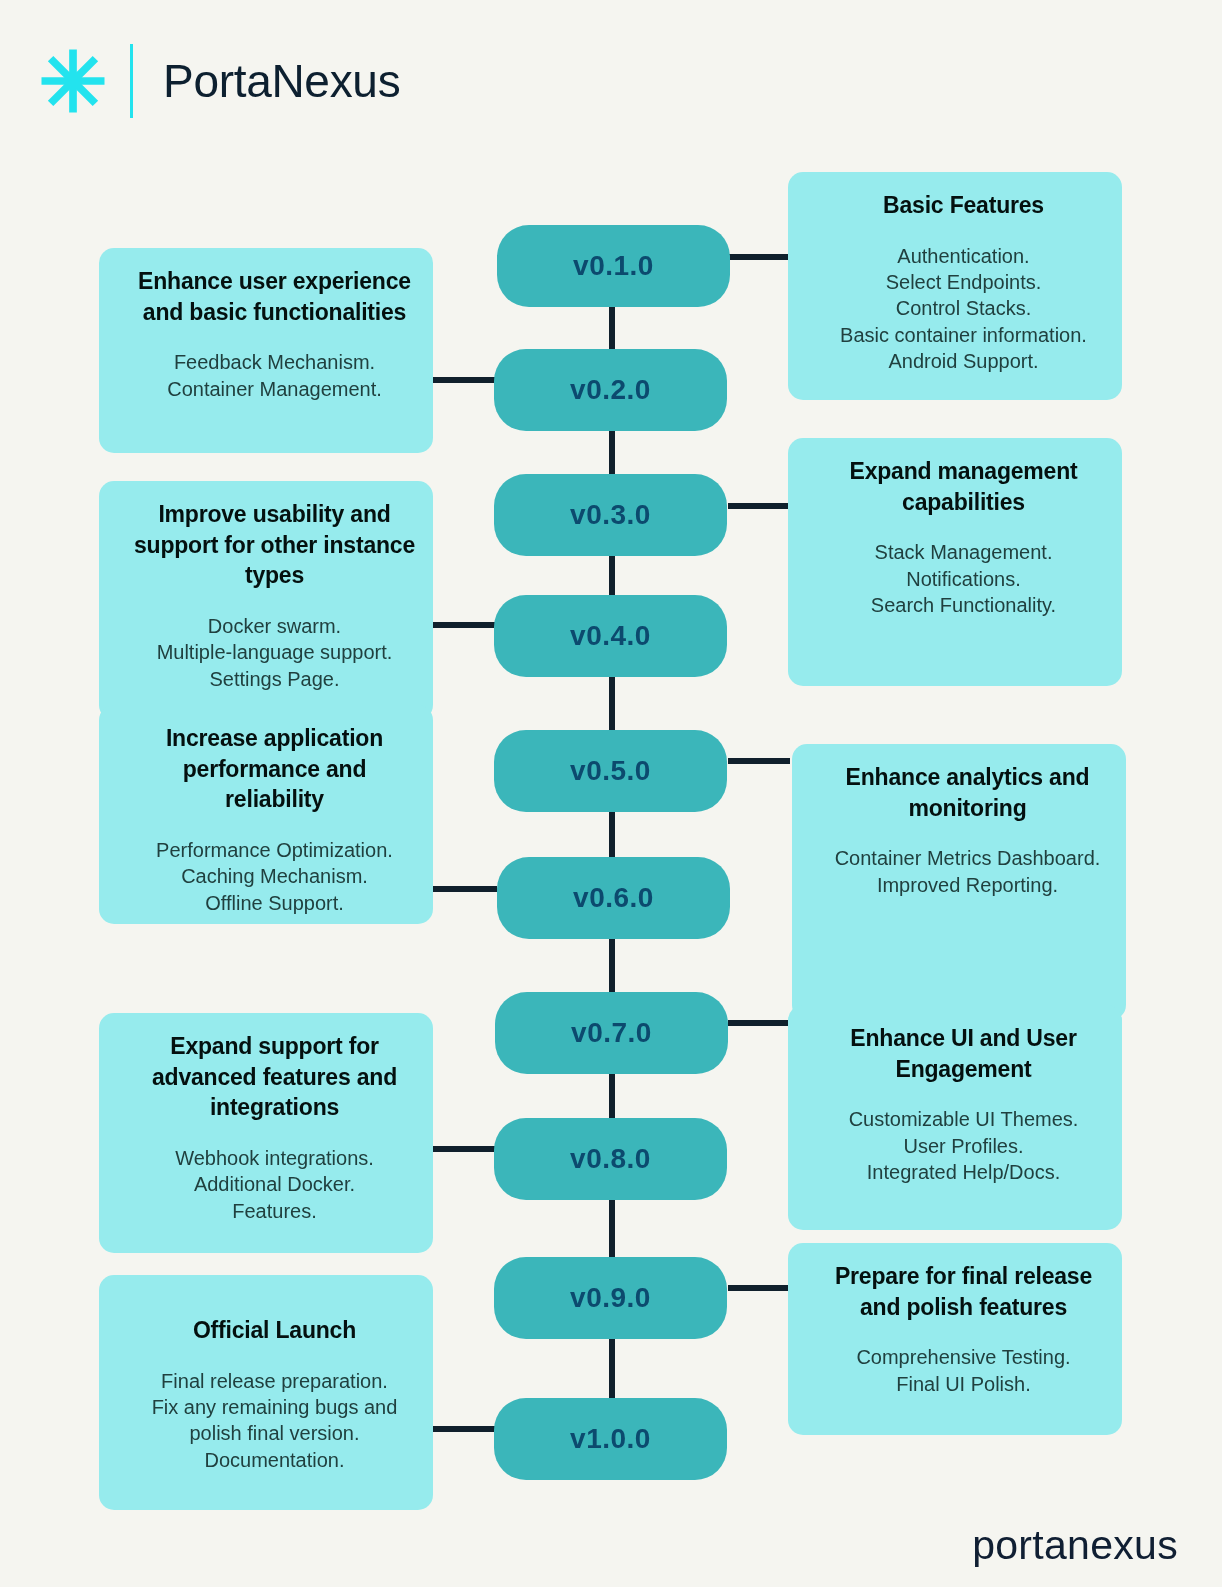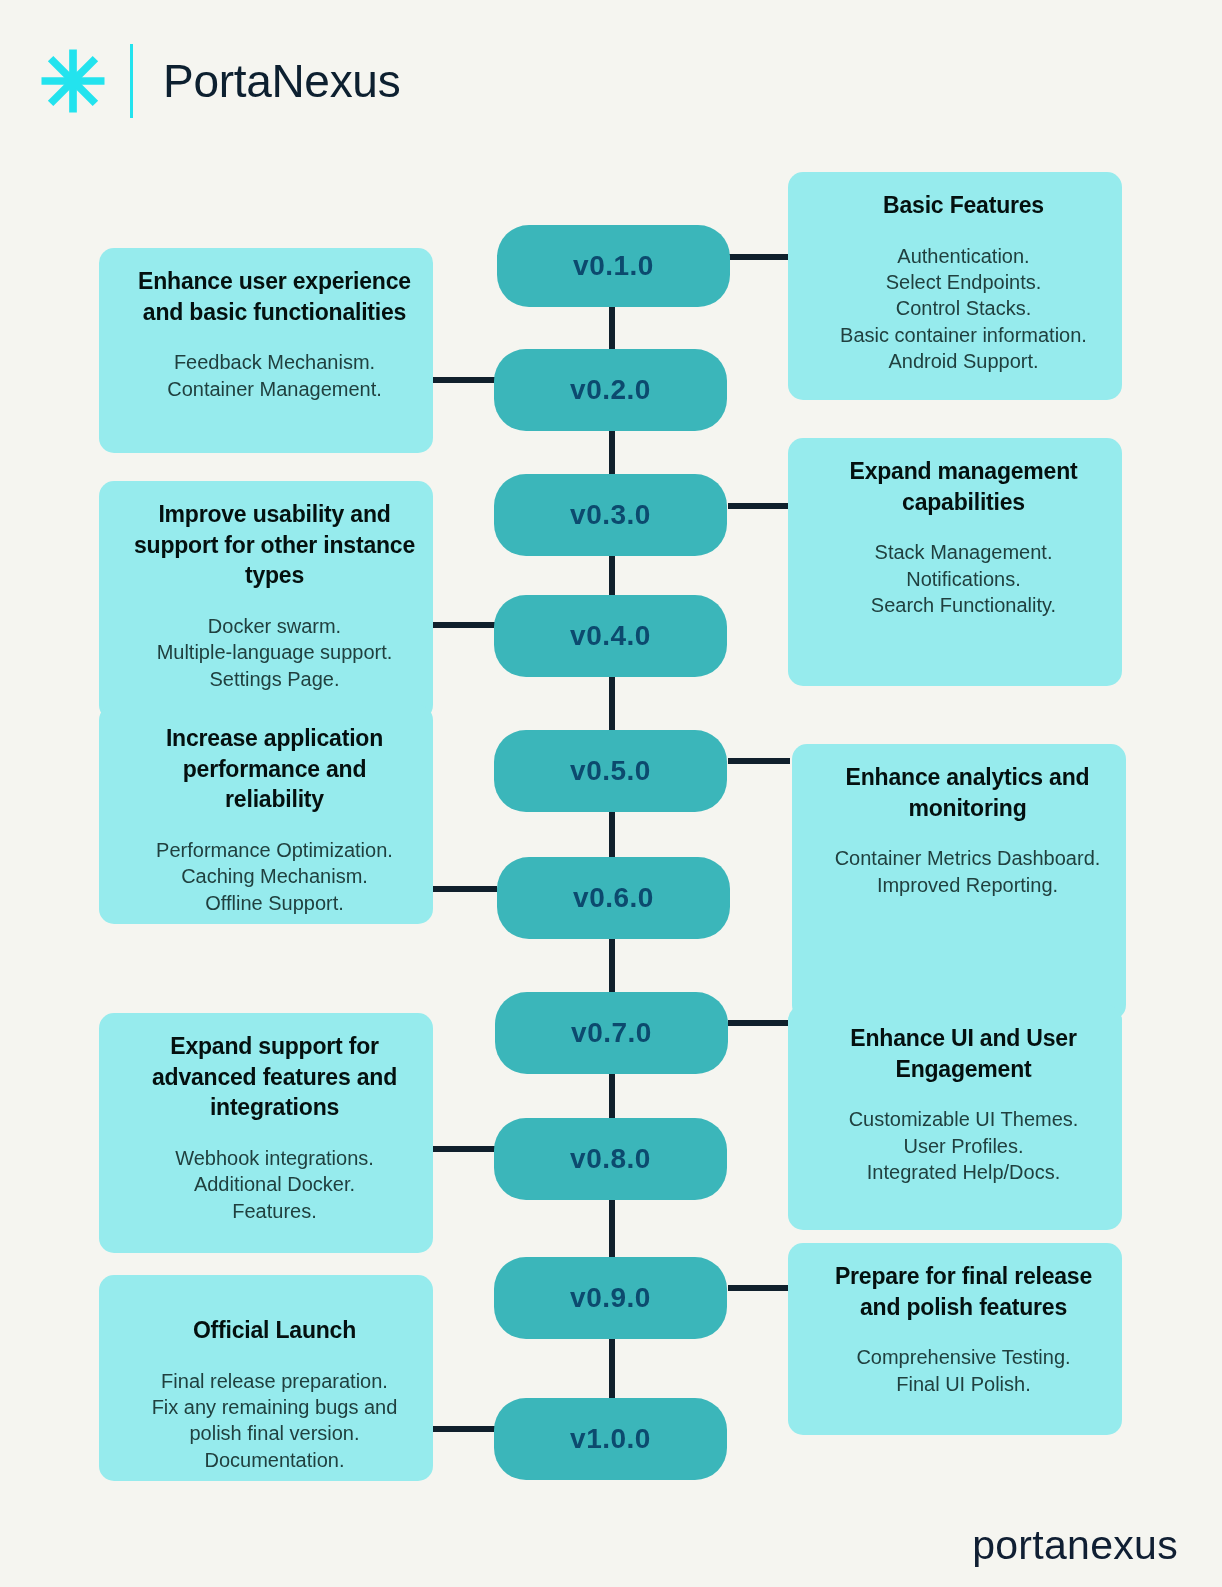--- a/index.html
+++ b/index.html
@@ -224,21 +224,21 @@
 Offline Support.</div>
   </div>
 
   <div class="detail-card" style="left:99px; top:1013px; height:240px;">
     <div class="card-title">Expand support for advanced features and integrations</div>
     <div class="card-body">Webhook integrations.
 Additional Docker.
 Features.</div>
   </div>
 
-  <div class="detail-card" style="left:99px; top:1275px; height:206px; padding-top:40px;">
+  <div class="detail-card" style="left:99px; top:1275px; height:235px; padding-top:40px;">
     <div class="card-title">Official Launch</div>
     <div class="card-body">Final release preparation.
 Fix any remaining bugs and polish final version.
 Documentation.</div>
   </div>
 
 </div>
 
 <div id="footer-wordmark">portanexus</div>
 

